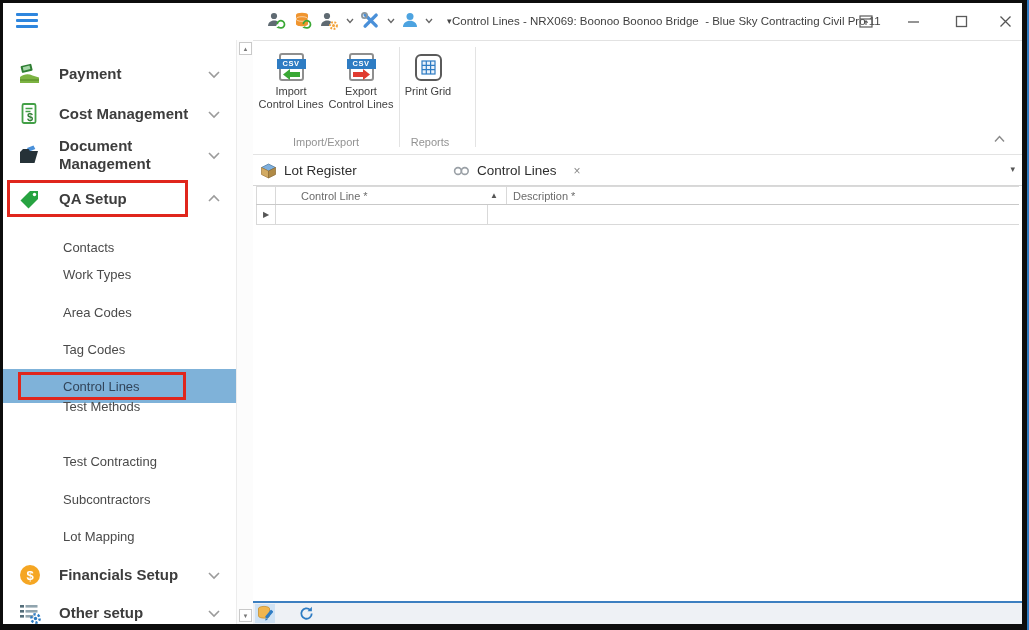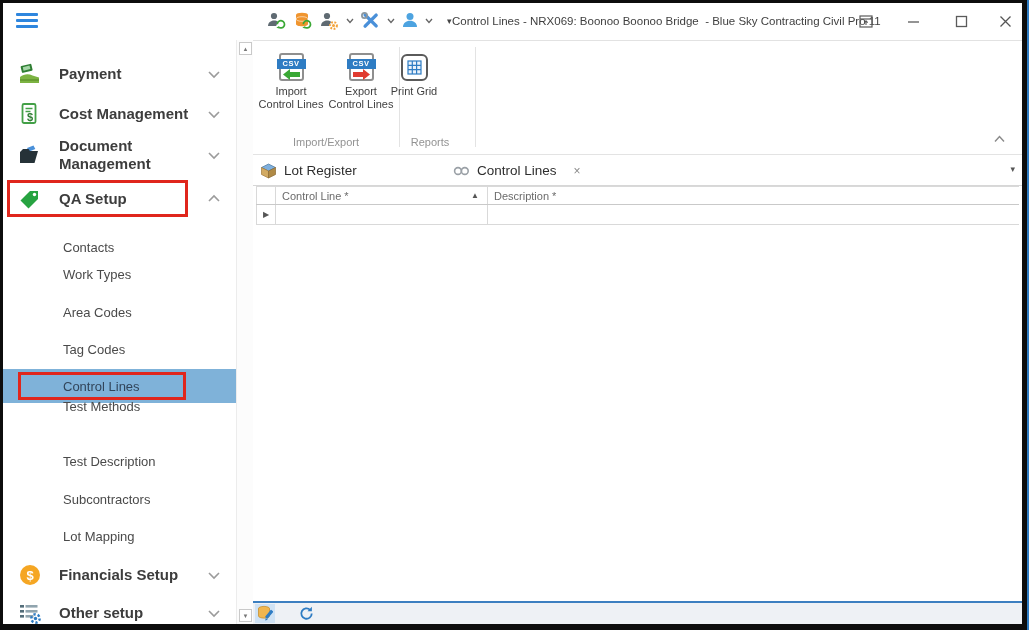--- a/index.html
+++ b/index.html
@@ -55,21 +55,21 @@
   .tab { position:absolute; top:0; height:31px; width:193px; display:flex; align-items:center; padding-left:7px;
          gap:7px; cursor:pointer; }
   .tab .tlabel { font-size:13.5px; color:#2e2e2e; }
   .tab .tclose { font-size:12px; color:#8a8a8a; margin-left:10px; cursor:pointer; }
   .tab-dd { position:absolute; right:7px; top:9px; font-size:9px; color:#555; cursor:pointer; }
 
   .grid { position:absolute; left:3px; top:145px; right:3px; border-top:1px solid #d9d9d9; }
   .ghead { position:relative; height:18px; border-bottom:1px solid #c9c9c9; background:#fff; }
   .grow  { position:relative; height:20px; border-bottom:1px solid #d9d9d9; background:#fff; }
   .gcell { position:absolute; top:0; bottom:0; border-right:1px solid #d9d9d9; display:flex; align-items:center; }
-  .gcell.head { font-size:11px; color:#6b6b6b; padding-left:6px; }
+  .gcell.head { font-size:11px; color:#6b6b6b; padding-left:6px;margin-left:19px; }
   .c-sel  { left:0;  width:20px;  border-left:1px solid #d9d9d9; justify-content:center; }
   .c-one  { left:20px; width:212px; }
   .c-two  { left:232px; right:0; border-right:none; }
   .sortglyph { position:absolute; right:8px; top:4px; font-size:8px; color:#555; }
   .rowind { font-size:8px; color:#555; }
 
   .statusbar { position:absolute; left:0; right:0; bottom:0; height:23px; background:#eef1f5;
                border-top:2px solid #3c7fc0; }
   .sic { position:absolute; top:1px; width:20px; height:19px; display:flex; align-items:center; justify-content:center; cursor:pointer; }
 </style>
@@ -215,21 +215,21 @@
     <div class="nav-sub" style="top:291px">
       <span>Tag Codes</span>
         </div>
     <div class="nav-sub selected" style="top:329px;height:34px">
       <span>Control Lines</span>
         </div>
     <div class="nav-sub" style="top:348px">
       <span>Test Methods</span>
         </div>
     <div class="nav-sub" style="top:403px">
-      <span>Test Description</span>
+      <span>Test Contracting</span>
         </div>
     <div class="nav-sub" style="top:441px">
       <span>Subcontractors</span>
         </div>
     <div class="nav-sub" style="top:478px">
       <span>Lot Mapping</span>
         </div>
 
     <div class="nav-row" style="top:516px">
       <svg class="nicon" viewBox="0 0 24 24">
@@ -287,21 +287,21 @@
           <div class="csv-icon">
             <div class="csv-band">CSV</div>
             <svg width="17" height="11" viewBox="0 0 17 11" style="position:absolute;left:2px;top:14px">
               <path d="M17 5.5L10 0v3H0v5h10v3z" fill="#e03b30"></path>
             </svg>
           </div>
         </div>
         <div class="rlabel">Export Control Lines</div>
       </div>
       <div class="rsep" style="left:146px"></div>
-      <div class="rbtn" style="left:129px;width:64px">
+      <div class="rbtn" style="left:143px;width:64px">
         <div class="ric">
           <svg width="29" height="29" viewBox="0 0 29 29">
             <rect x="2" y="2" width="25" height="25" rx="5" fill="#fff" stroke="#5a5a5a" stroke-width="2"></rect>
             <rect x="8" y="8" width="13" height="13" fill="#eaf2fb" stroke="#2e7cc3" stroke-width="1.2"></rect>
             <path d="M12.3 8v13M16.6 8v13M8 12.3h13M8 16.6h13" stroke="#2e7cc3" stroke-width="1.2"></path>
           </svg>
         </div>
         <div class="rlabel">Print Grid</div>
       </div>
       <div class="rsep" style="left:222px"></div>

